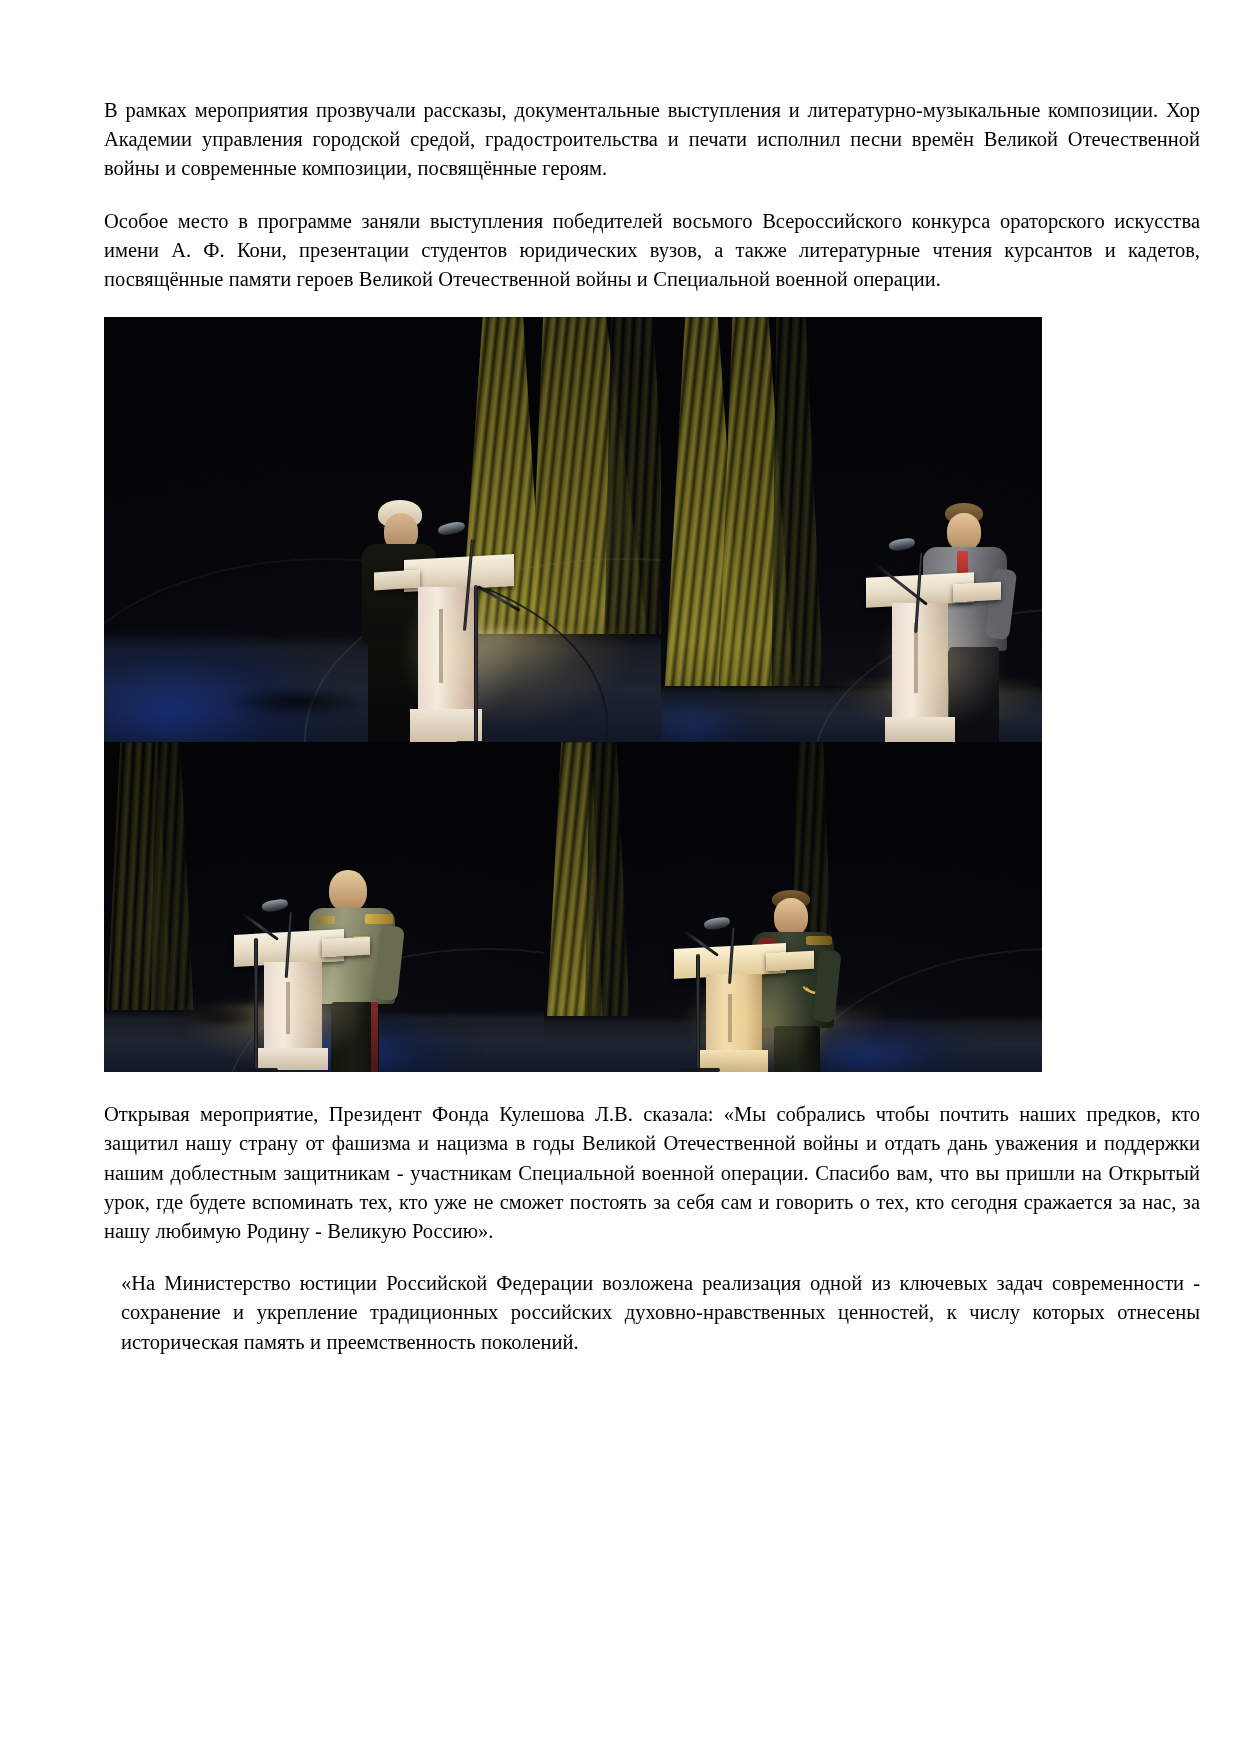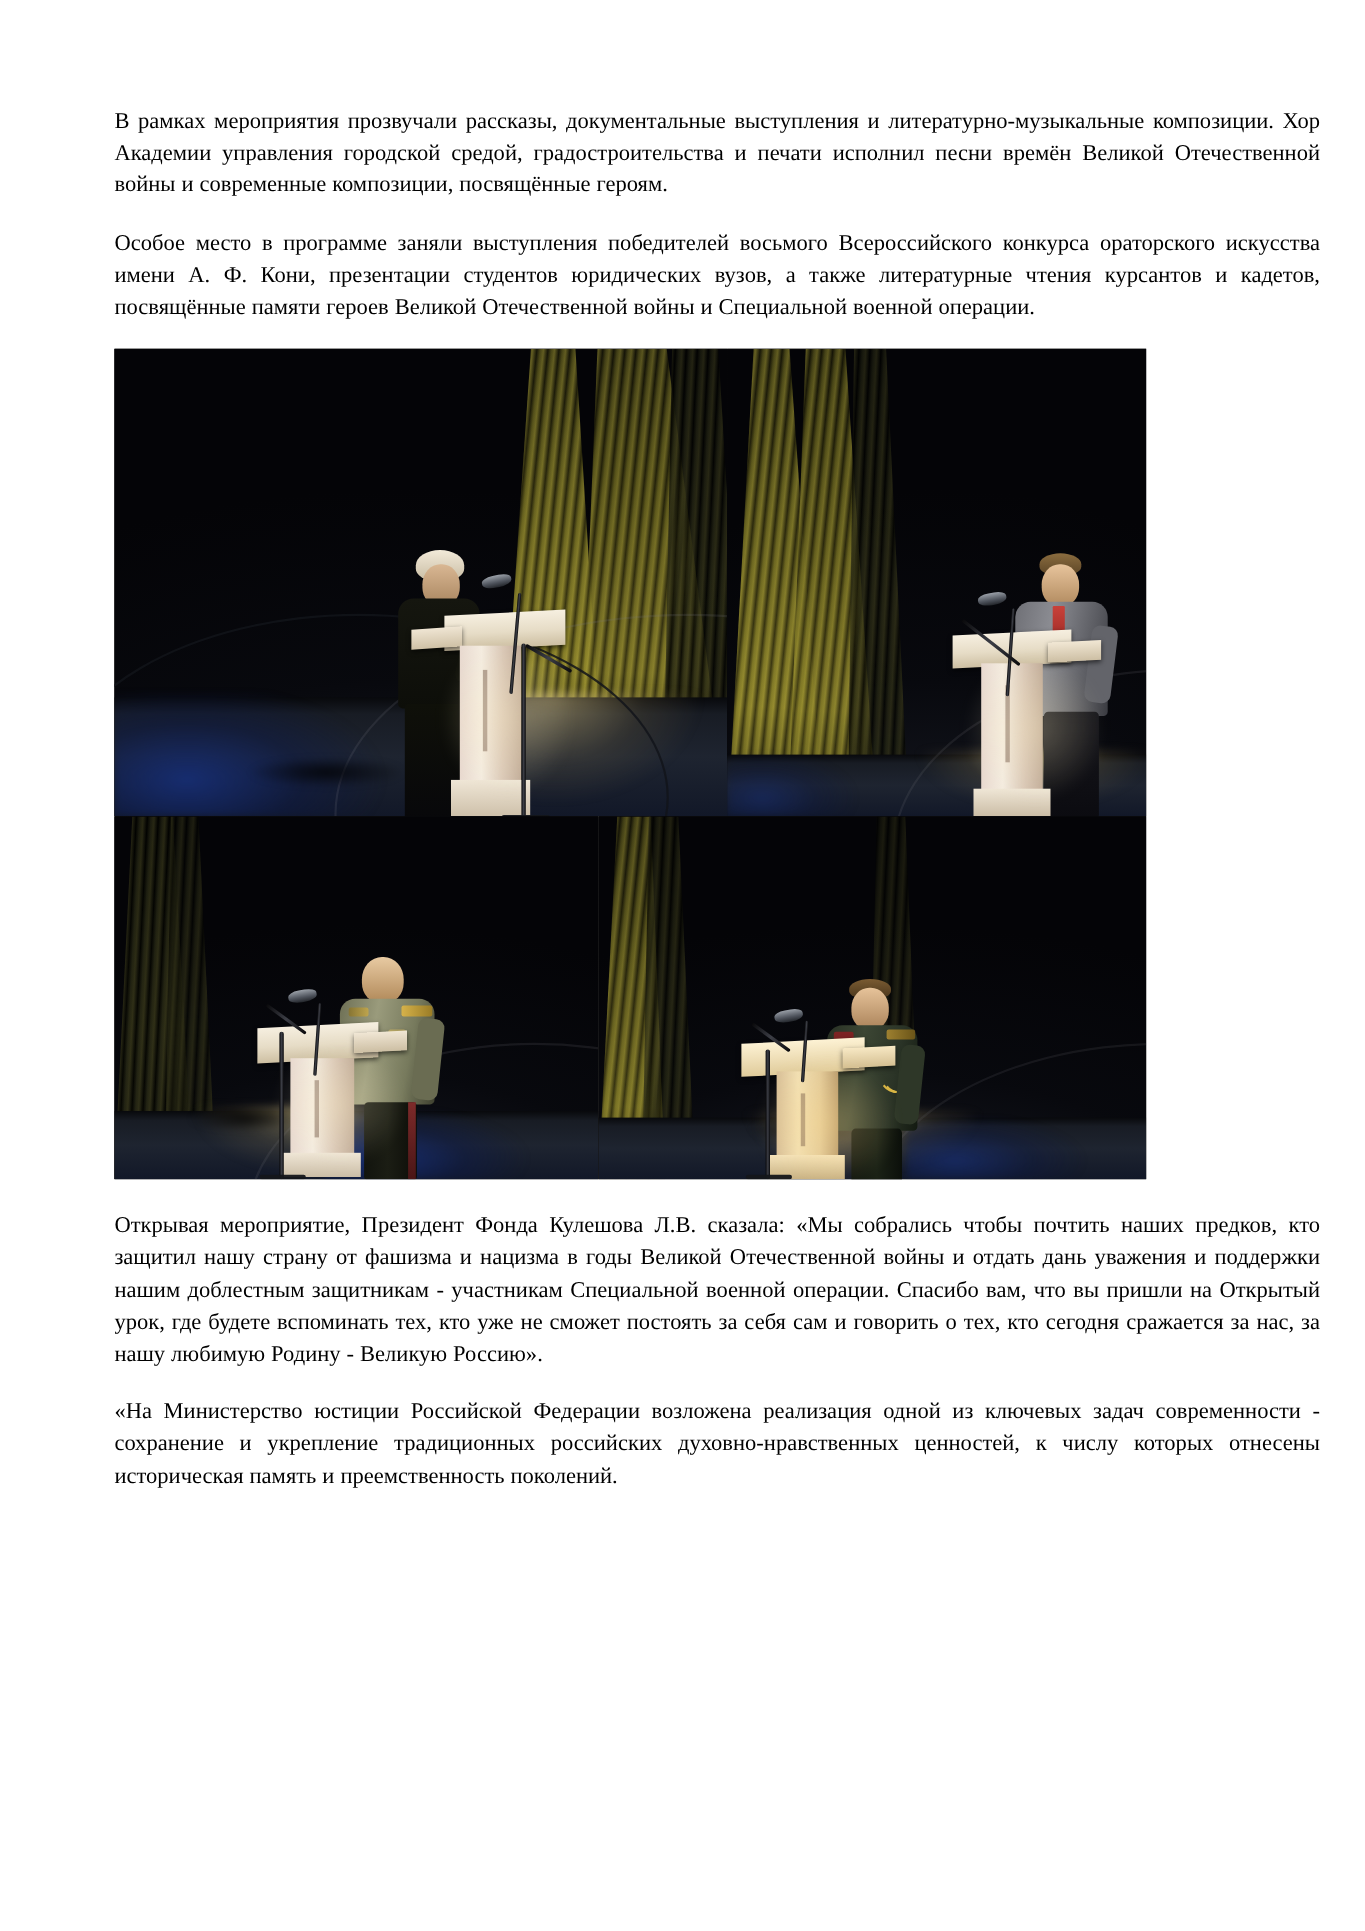--- a/index.html
+++ b/index.html
@@ -27,21 +27,21 @@
     font-family: "Liberation Serif", "DejaVu Serif", serif;
     font-size: 20.5px;
     line-height: 29.2px;
     color: #000000;
     text-align: justify;
     text-justify: inter-word;
     margin: 0 0 23px 0;
     word-spacing: 0.3px;
     hyphens: manual;
   }
-  p.para.last { margin-bottom: 0; }
+  p.para.last { margin-bottom: 0; margin-left: 17px; }
 
   
   .photo-grid {
     position: relative;
     width: 938px;
     margin: 17px 0 28px 0;
     font-size: 0;
     line-height: 0;
   }
   .photo-row { display: flex; width: 100%; }

